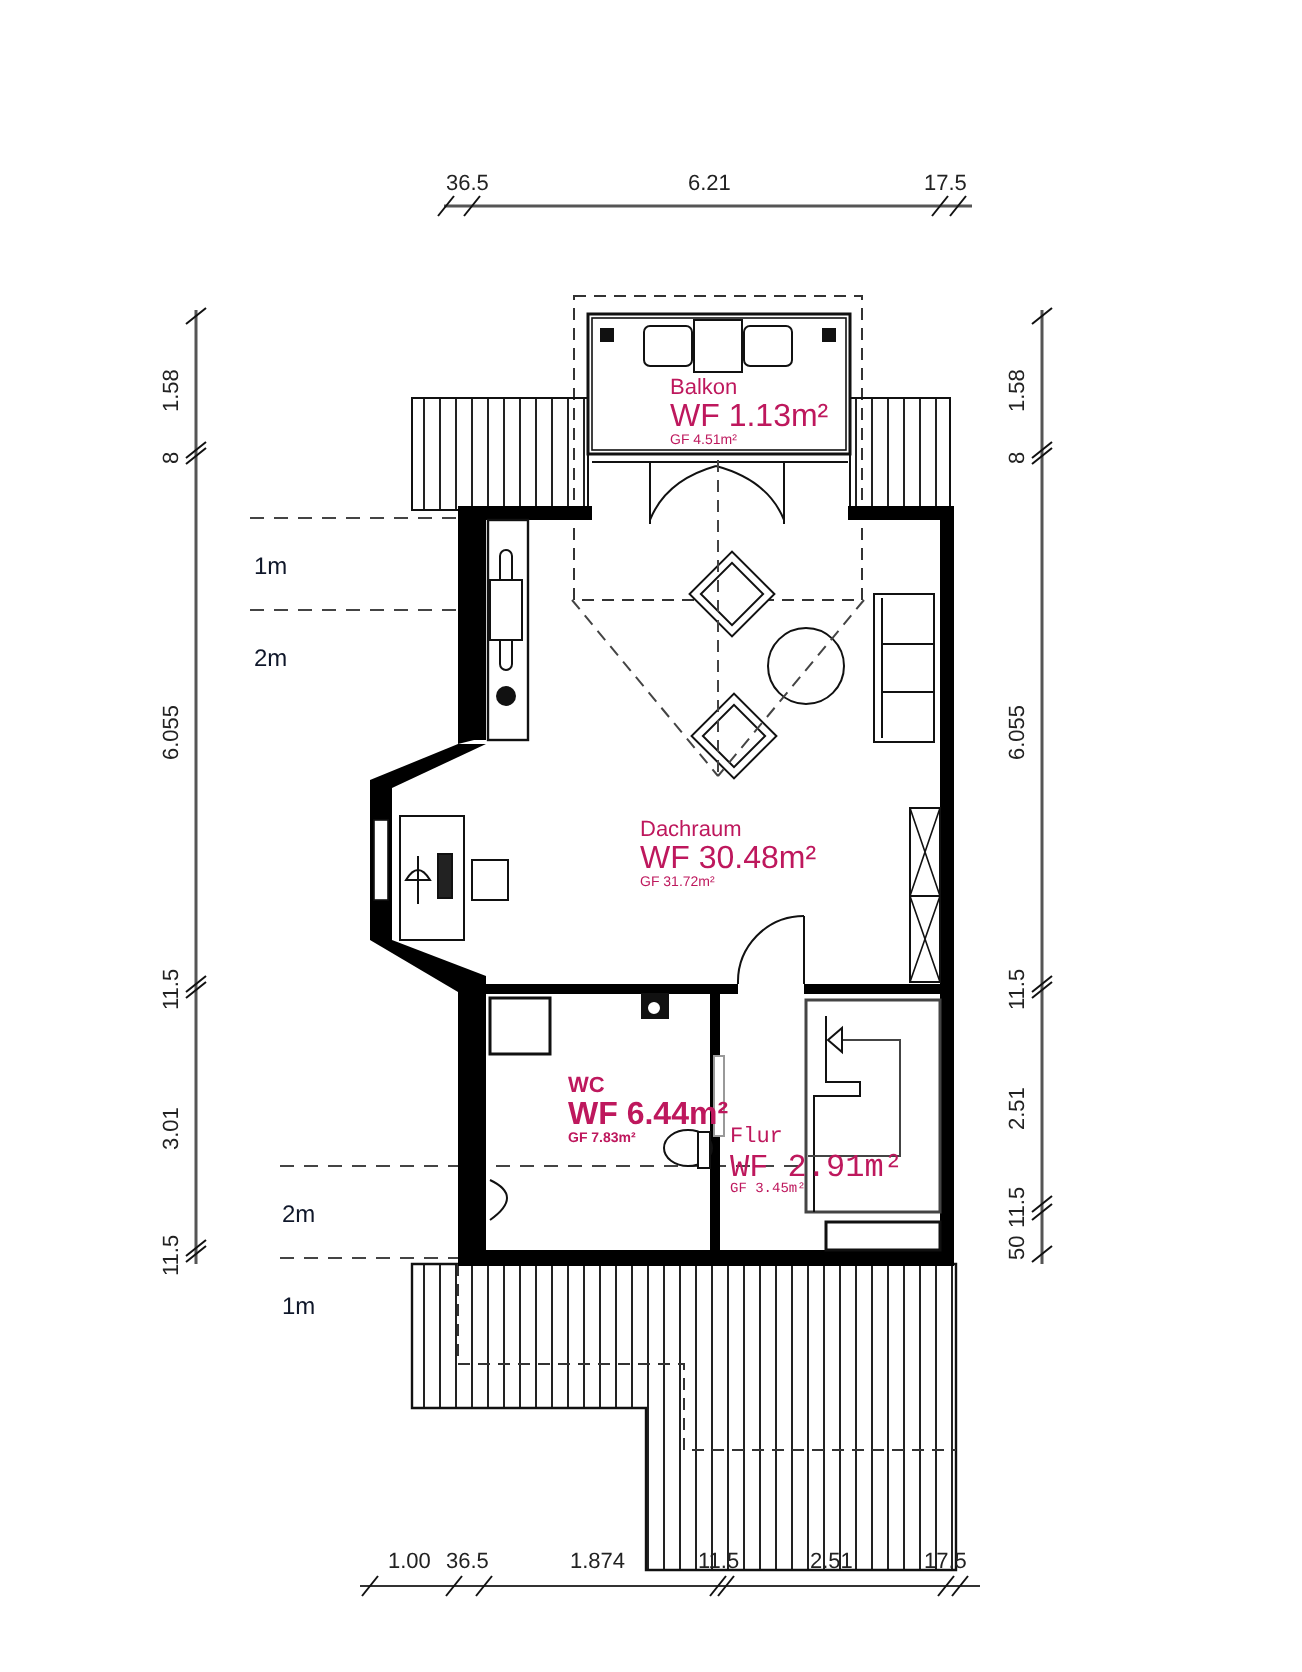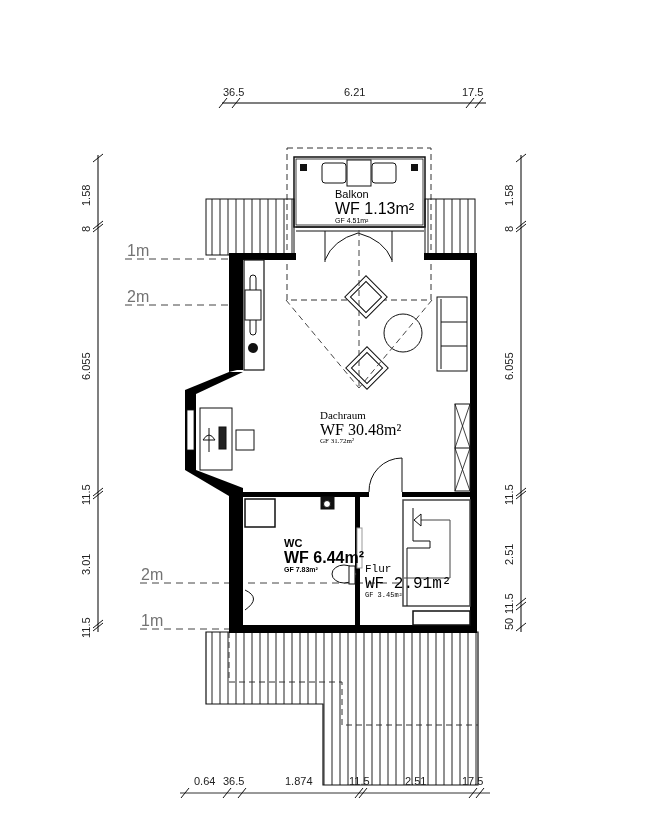--- a/index.html
+++ b/index.html
@@ -2,25 +2,25 @@
 <html><head>
 <meta charset="utf-8">
 <style>
   html, body { margin:0; padding:0; background:#ffffff; }
   body { width:651px; height:836px; position:relative; overflow:hidden;
          font-family:"Liberation Sans", sans-serif; }
   svg { position:absolute; left:0; top:0; }
   .htxt { position:absolute; font-family:"Liberation Sans", sans-serif; font-size:11px; color:#222; white-space:nowrap; }
   .vtxt { position:absolute; font-family:"Liberation Sans", sans-serif; font-size:11px; color:#222; white-space:nowrap;
           transform:rotate(-90deg); transform-origin:left top; }
-  .room { position:absolute; font-family:"Liberation Sans", sans-serif; color:#000000; line-height:1.05; }
+  .room { position:absolute; font-family:"Liberation Sans", sans-serif; color:#be185d; line-height:1.05; }
   .room .nm { font-size:11px; display:block; }
   .room .wf { font-size:16px; display:block; }
   .room .gf { font-size:7px; display:block; }
-  .hgt { position:absolute; font-family:"Liberation Sans", sans-serif; font-size:16px; color:#737373; }
+  .hgt { position:absolute; font-family:"Liberation Sans", sans-serif; font-size:12px; color:#0f172a;margin-top:34px; }
 </style>
 </head>
 <body>
 
 <svg width="651" height="836" viewBox="0 0 651 836">
   <defs>
     <pattern id="roofHatch" width="8" height="10" patternUnits="userSpaceOnUse">
       <line x1="4" y1="0" x2="4" y2="10" stroke="#222" stroke-width="1"></line>
     </pattern>
   </defs>
@@ -187,21 +187,21 @@
     <path d="M415 520 L450 520 L450 578 L404 578" stroke="#444"></path>
     <path d="M414 520 L421 514 L421 526 Z" fill="#fff"></path>
     <rect x="413" y="611" width="57" height="14" stroke-width="1.5"></rect>
   </g>
 </svg>
 
 <span class="htxt" style="left:223px;top:86px;">36.5</span>
 <span class="htxt" style="left:344px;top:86px;">6.21</span>
 <span class="htxt" style="left:462px;top:86px;">17.5</span>
 
-<span class="htxt" style="left:194px;top:775px;">0.64</span>
+<span class="htxt" style="left:194px;top:775px;">1.00</span>
 <span class="htxt" style="left:223px;top:775px;">36.5</span>
 <span class="htxt" style="left:285px;top:775px;">1.874</span>
 <span class="htxt" style="left:349px;top:775px;">11.5</span>
 <span class="htxt" style="left:405px;top:775px;">2.51</span>
 <span class="htxt" style="left:462px;top:775px;">17.5</span>
 
 <span class="vtxt" style="left:80px;top:206px;">1.58</span>
 <span class="vtxt" style="left:80px;top:232px;">8</span>
 <span class="vtxt" style="left:80px;top:380px;">6.055</span>
 <span class="vtxt" style="left:80px;top:505px;">11.5</span>
@@ -219,21 +219,21 @@
 <span class="hgt" style="left:127px;top:242px;">1m</span>
 <span class="hgt" style="left:127px;top:288px;">2m</span>
 <span class="hgt" style="left:141px;top:566px;">2m</span>
 <span class="hgt" style="left:141px;top:612px;">1m</span>
 
 <div class="room" style="left:335px;top:189px;">
   <span class="nm">Balkon</span>
   <span class="wf">WF 1.13m²</span>
   <span class="gf">GF 4.51m²</span>
 </div>
-<div class="room" style="left:320px;top:410px;font-family:Liberation Serif, serif;">
+<div class="room" style="left:320px;top:410px;">
   <span class="nm">Dachraum</span>
   <span class="wf">WF 30.48m²</span>
   <span class="gf">GF 31.72m²</span>
 </div>
 <div class="room" style="left:284px;top:538px;font-weight:bold;">
   <span class="nm">WC</span>
   <span class="wf">WF 6.44m²</span>
   <span class="gf">GF 7.83m²</span>
 </div>
 <div class="room" style="left:365px;top:564px;font-family:Liberation Mono, monospace;">

